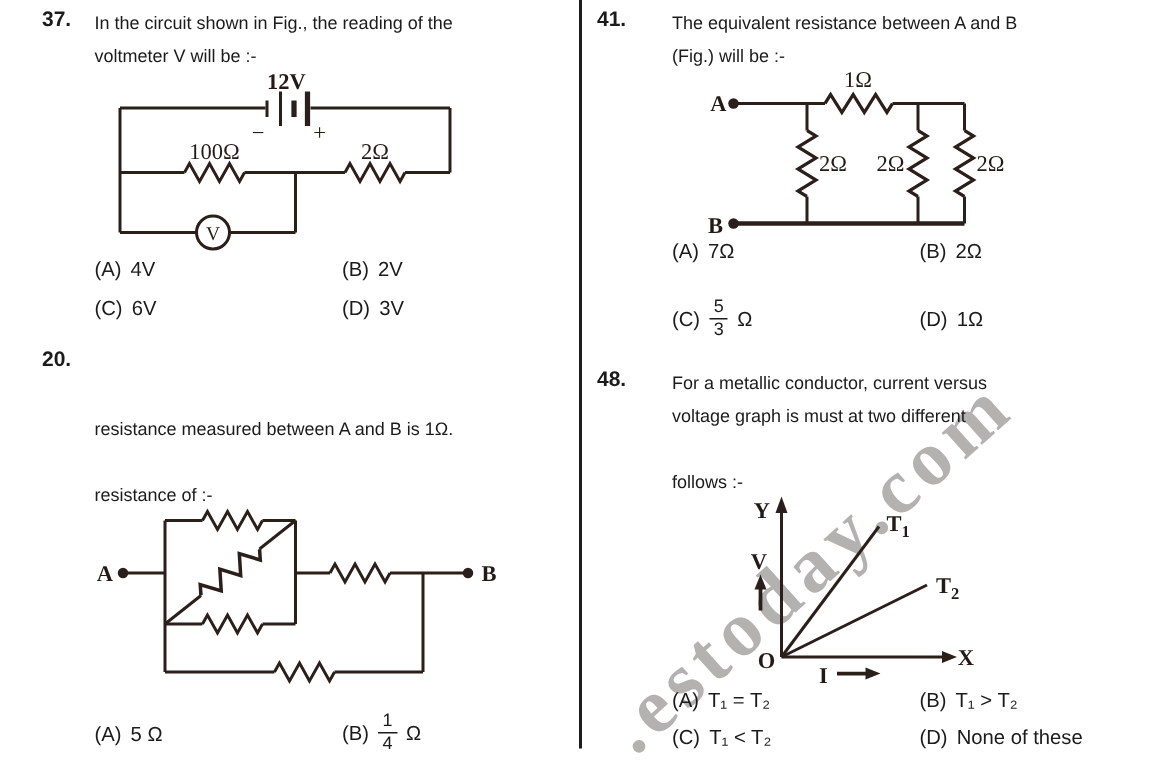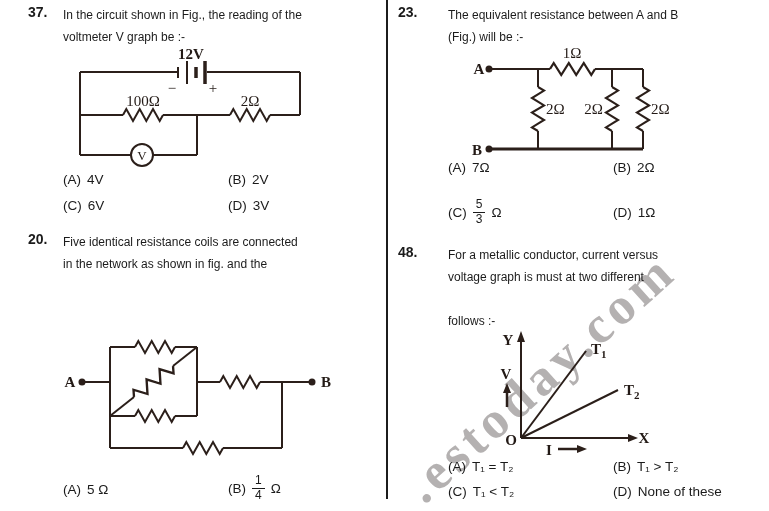--- a/index.html
+++ b/index.html
@@ -41,21 +41,21 @@
   </defs>
 </svg>
 
 <div class="page">
 
   <div class="watermark">.estoday.com</div>
   <div class="divider"></div>
 
   <div class="qnum" style="left:28px;top:4px">37.</div>
   <div class="qline" style="left:63px;top:4px">In the circuit shown in Fig., the reading of the</div>
-  <div class="qline" style="left:63px;top:26px">voltmeter V graph be :-</div>
+  <div class="qline" style="left:63px;top:26px">voltmeter V will be :-</div>
 
   <svg class="fig" style="left:60px;top:42px" width="310" height="130" viewBox="0 0 310 130">
     <text x="131" y="17" text-anchor="middle" class="b">12V</text>
 
     <path class="wire" d="M20,30 H117"></path>
     <line class="plate" x1="118" y1="25" x2="118" y2="36"></line>
     <line class="plate" x1="127" y1="19" x2="127" y2="42"></line>
     <line class="plate-thick" x1="136" y1="25" x2="136" y2="36"></line>
     <line class="plate-thick" x1="145" y1="19" x2="145" y2="42"></line>
     <text x="112" y="51" text-anchor="middle">−</text>
@@ -90,22 +90,22 @@
   <div class="opt" style="left:63px;top:198px">
       <span>(C)</span>
       <span>6V</span>
     </div>
   <div class="opt" style="left:228px;top:198px">
       <span>(D)</span>
       <span>3V</span>
     </div>
 
   <div class="qnum" style="left:28px;top:231px">20.</div>
-  <div class="qline" style="left:63px;top:231px">Five identical resistance coils are connected</div>
-  <div class="qline" style="left:63px;top:253px">in the network as shown in fig. and the</div>
+  <div class="qline" style="left:63px;top:275px">resistance measured between A and B is 1Ω.</div>
+  <div class="qline" style="left:63px;top:319px">resistance of :-</div>
 
   <svg class="fig" style="left:60px;top:333px" width="300" height="126" viewBox="0 0 300 126">
     <text x="10" y="54" text-anchor="middle" class="b">A</text>
     <circle class="dot" cx="22" cy="49" r="3.5"></circle>
     <path class="wire" d="M25,49 H50"></path>
 
     <path class="wire" d="M50,14 H75"></path>
     <use href="#rz" transform="translate(75,14)"></use>
     <path class="wire" d="M115,14 H137"></path>
     <path class="wire" d="M50,14 V115"></path>
@@ -136,21 +136,21 @@
     </div>
   <div class="opt" style="left:228px;top:466px;height:44px">
     <span>(B)</span>
     <span class="frac">
         <span class="num">1</span>
         <span class="den">4</span>
       </span>
     <span>Ω</span>
   </div>
 
-  <div class="qnum" style="left:398px;top:4px">23.</div>
+  <div class="qnum" style="left:398px;top:4px">41.</div>
   <div class="qline" style="left:448px;top:26px">(Fig.) will be :-</div>
   <div class="qline" style="left:448px;top:4px">The equivalent resistance between A and B</div>
 
   <svg class="fig" style="left:445px;top:42px" width="245" height="116" viewBox="0 0 245 116">
     <text x="34" y="32" text-anchor="middle" class="b">A</text>
     <circle class="dot" cx="44" cy="27" r="3.5"></circle>
     <text x="127" y="16" text-anchor="middle">1Ω</text>
     <path class="wire" d="M47,27 H105"></path>
     <use href="#rz" transform="translate(105,27) scale(1.125,1)"></use>
     <path class="wire" d="M150,27 H198"></path>

